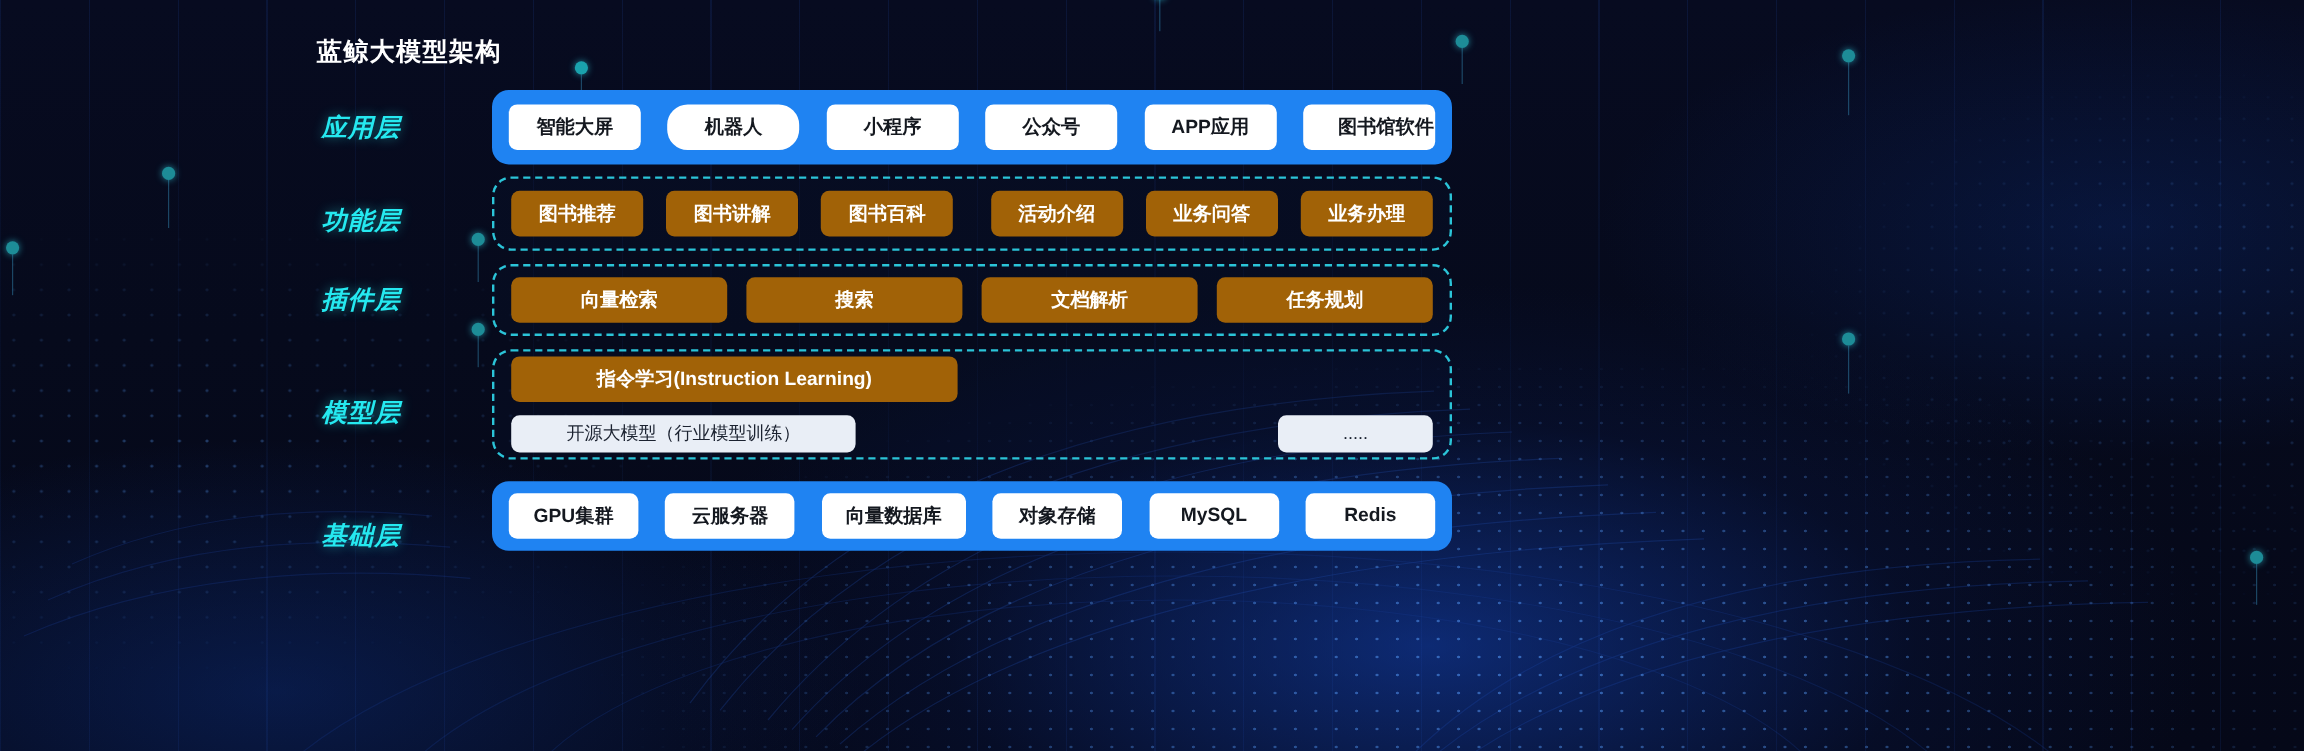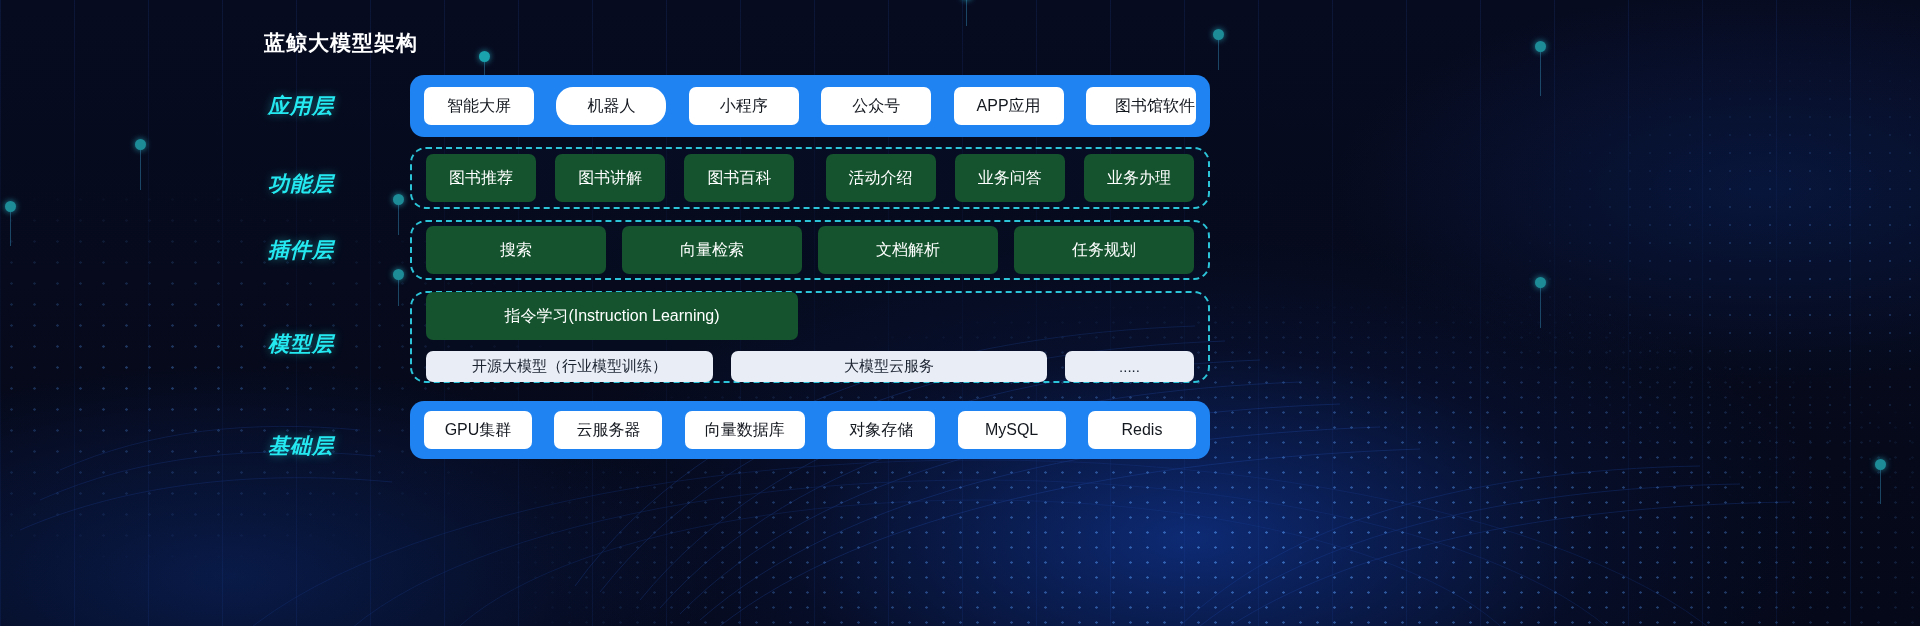--- a/index.html
+++ b/index.html
@@ -53,24 +53,24 @@
   }
 
   .band{position:absolute;box-sizing:border-box;display:flex;align-items:center;}
   .band.solid{background:#1f83f2;border-radius:14px;}
   .band.dashed{border:2px dashed #2bc4d8;border-radius:16px;background:rgba(10,22,55,.18);}
 
   .chips{display:flex;align-items:center;justify-content:space-between;width:100%;padding:0 14px;box-sizing:border-box;}
 
   .chip{
     box-sizing:border-box;display:flex;align-items:center;justify-content:center;
-    text-align:center;white-space:nowrap;font-weight:normal;
+    text-align:center;white-space:nowrap;font-weight:bold;
   }
   .chip.white{background:#ffffff;color:#14181f;border-radius:7px;height:38px;font-size:16px;}
-  .chip.amber{background:#14532d;color:#ffffff;border-radius:7px;height:48px;font-size:16px;}
+  .chip.amber{background:#a16207;color:#ffffff;border-radius:7px;height:38px;font-size:16px;}
   .chip.grey{background:#e9eef6;color:#1b2230;border-radius:7px;height:31px;font-size:15px;font-weight:normal;}
 
   .stack{display:flex;flex-direction:column;gap:11px;width:100%;padding:0 14px;box-sizing:border-box;}
   .stack-row{display:flex;align-items:center;justify-content:space-between;width:100%;}
 </style>
 </head>
 <body>
 
 <div id="stage">
 
@@ -141,36 +141,35 @@
       <div class="chip amber" style="width:110px;">图书百科</div>
       <div class="chip amber" style="width:110px;margin-left:12px;">活动介绍</div>
       <div class="chip amber" style="width:110px;">业务问答</div>
       <div class="chip amber" style="width:110px;">业务办理</div>
     </div>
   </div>
 
   <div class="layer-label" style="left:214px;top:236px;">插件层</div>
   <div class="band dashed" style="left:410px;top:220px;width:800px;height:60px;">
     <div class="chips">
+      <div class="chip amber" style="width:180px;">向量检索</div>
       <div class="chip amber" style="width:180px;">搜索</div>
-      <div class="chip amber" style="width:180px;">向量检索</div>
       <div class="chip amber" style="width:180px;">文档解析</div>
       <div class="chip amber" style="width:180px;">任务规划</div>
     </div>
   </div>
 
   <div class="layer-label" style="left:214px;top:330px;">模型层</div>
   <div class="band dashed" style="left:410px;top:291px;width:800px;height:92px;">
     <div class="stack">
       <div class="stack-row">
         <div class="chip amber" style="width:372px;">指令学习(Instruction Learning)</div>
       </div>
       <div class="stack-row">
         <div class="chip grey" style="width:287px;">开源大模型（行业模型训练）</div>
-        <div class="chip grey" style="width:316px;">大模型云服务</div>
         <div class="chip grey" style="width:129px;">.....</div>
       </div>
     </div>
   </div>
 
   <div class="layer-label" style="left:214px;top:432px;font-family:Liberation Mono, monospace;">基础层</div>
   <div class="band solid" style="left:410px;top:401px;width:800px;height:58px;">
     <div class="chips">
       <div class="chip white" style="width:108px;">GPU集群</div>
       <div class="chip white" style="width:108px;">云服务器</div>

